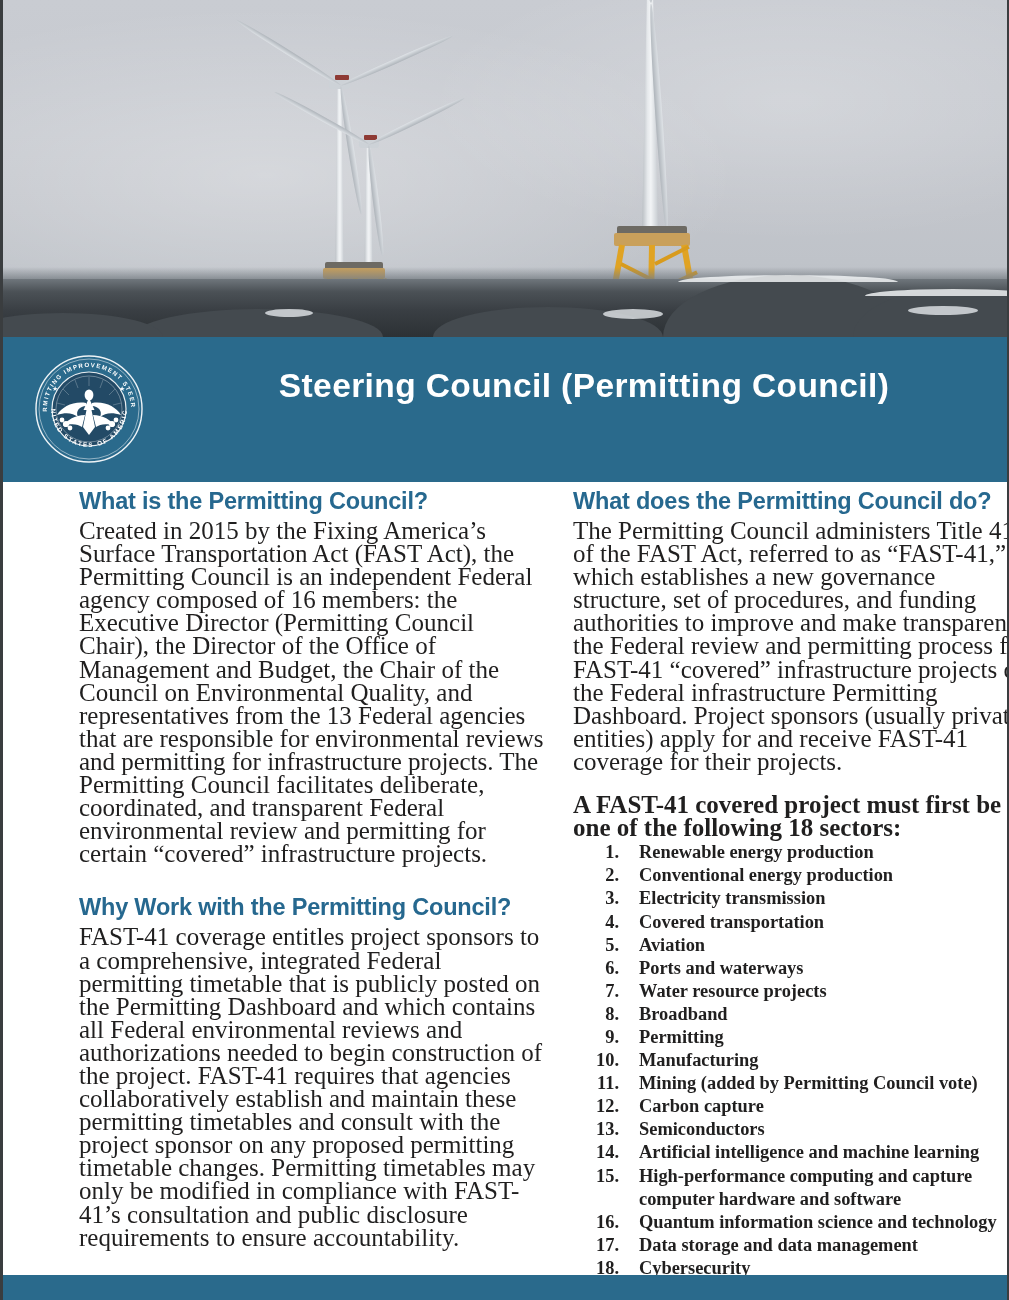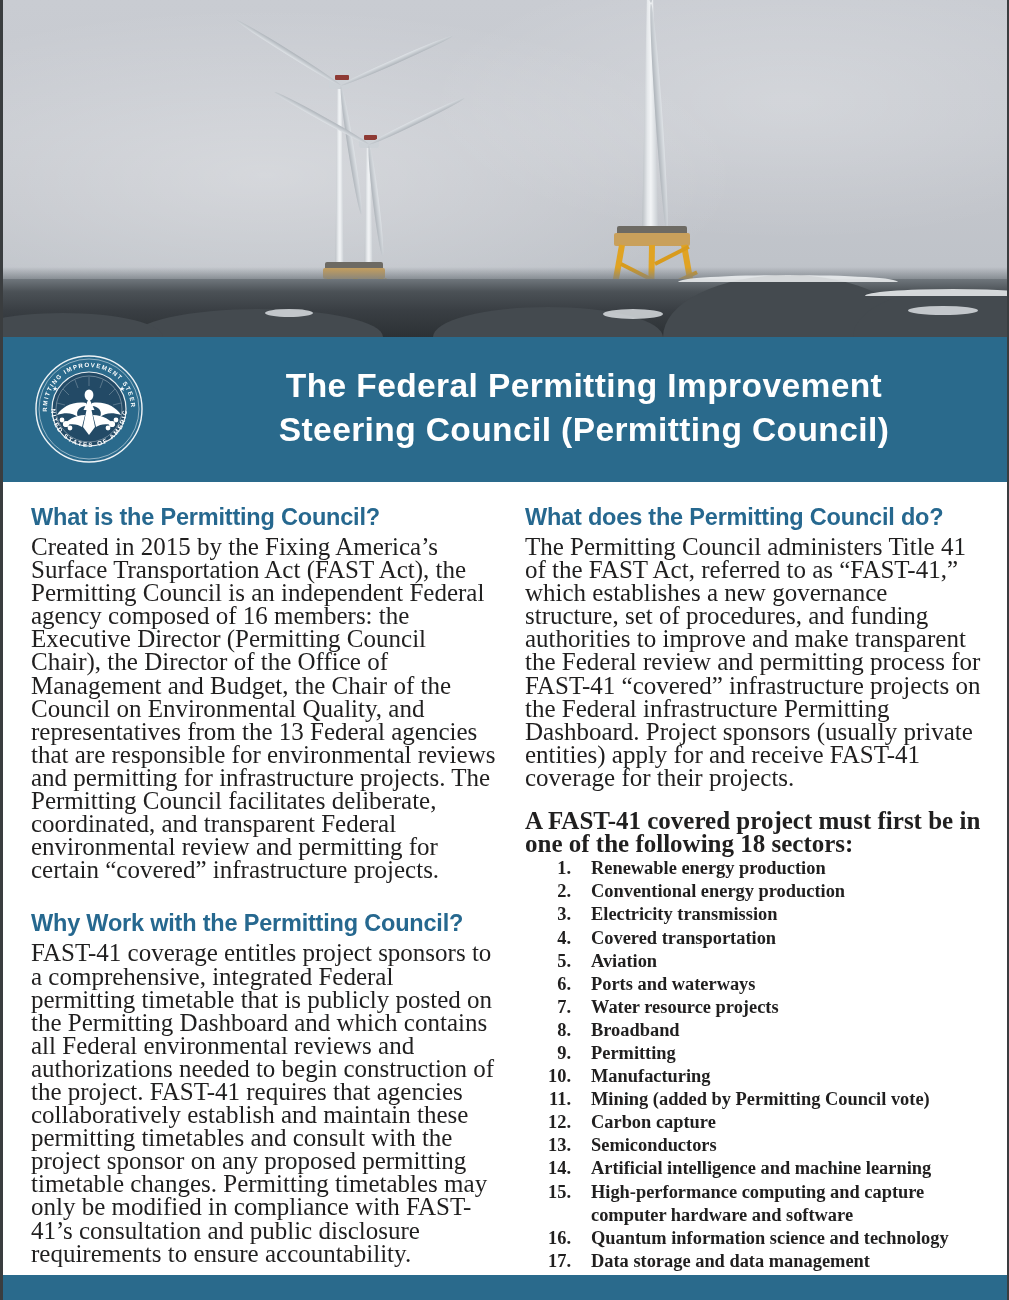--- a/index.html
+++ b/index.html
@@ -148,21 +148,22 @@
   
   #content {
     position: absolute;
     left: 0; top: 482px;
     width: 1009px;
     height: 793px;
     background: #ffffff;
   }
   .col {
     position: absolute;
-    top: 20px;
+    top: 4px;
+    margin-left: 48px;
   }
   #col-left  { left: 28px;  width: 466px; }
   #col-right { left: 522px; width: 462px; }
 
   h2.sec {
     color: #26688f;
     font-family: "Liberation Sans", sans-serif;
     font-weight: bold;
     font-size: 23.5px;
     line-height: 30px;
@@ -321,21 +322,20 @@
       </g>
       <text font-family="'Liberation Sans', sans-serif" font-size="6.1" fill="#ffffff" letter-spacing="1.35" font-weight="bold">
         <textPath href="#arcTop" startOffset="50%" text-anchor="middle">FEDERAL PERMITTING IMPROVEMENT STEERING COUNCIL</textPath>
       </text>
       <text font-family="'Liberation Sans', sans-serif" font-size="6.3" fill="#ffffff" letter-spacing="1.7" font-weight="bold">
         <textPath href="#arcBot" startOffset="50%" text-anchor="middle">UNITED STATES OF AMERICA</textPath>
       </text>
     </svg>
 
     <h1 id="banner-title">
-      <span class="ln">The Federal Permitting Improvement</span>
       <span class="ln">Steering Council (Permitting Council)</span>
     </h1>
   </div>
 
   <div id="content">
 
     <div class="col" id="col-left">
 
       <h2 class="sec">What is the Permitting Council?</h2>
       <p class="body">Created in 2015 by the Fixing America’s Surface Transportation Act (FAST Act), the Permitting Council is an independent Federal agency composed of 16 members: the Executive Director (Permitting Council Chair), the Director of the Office of Management and Budget, the Chair of the Council on Environmental Quality, and representatives from the 13 Federal agencies that are responsible for environmental reviews and permitting for infrastructure projects. The Permitting Council facilitates deliberate, coordinated, and transparent Federal environmental review and permitting for certain “covered” infrastructure projects.</p>

